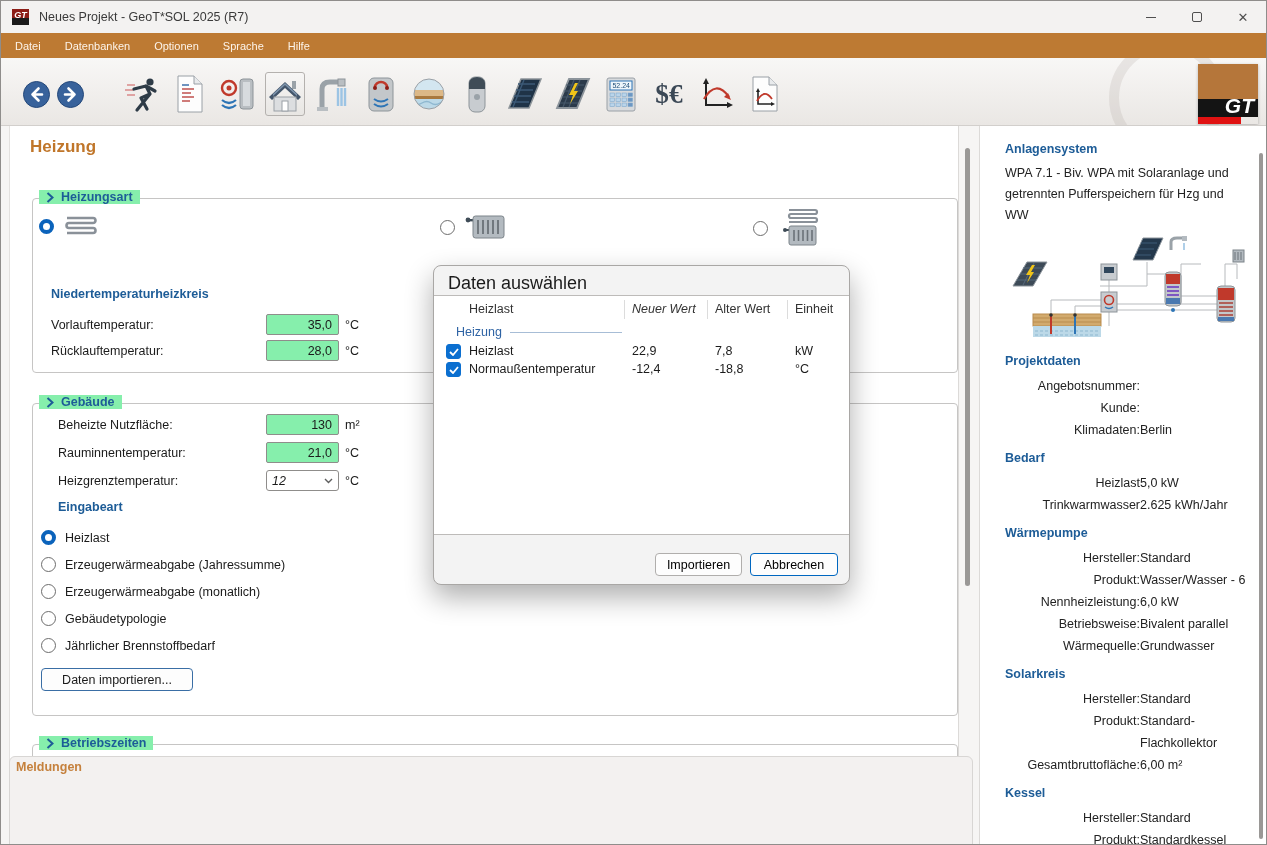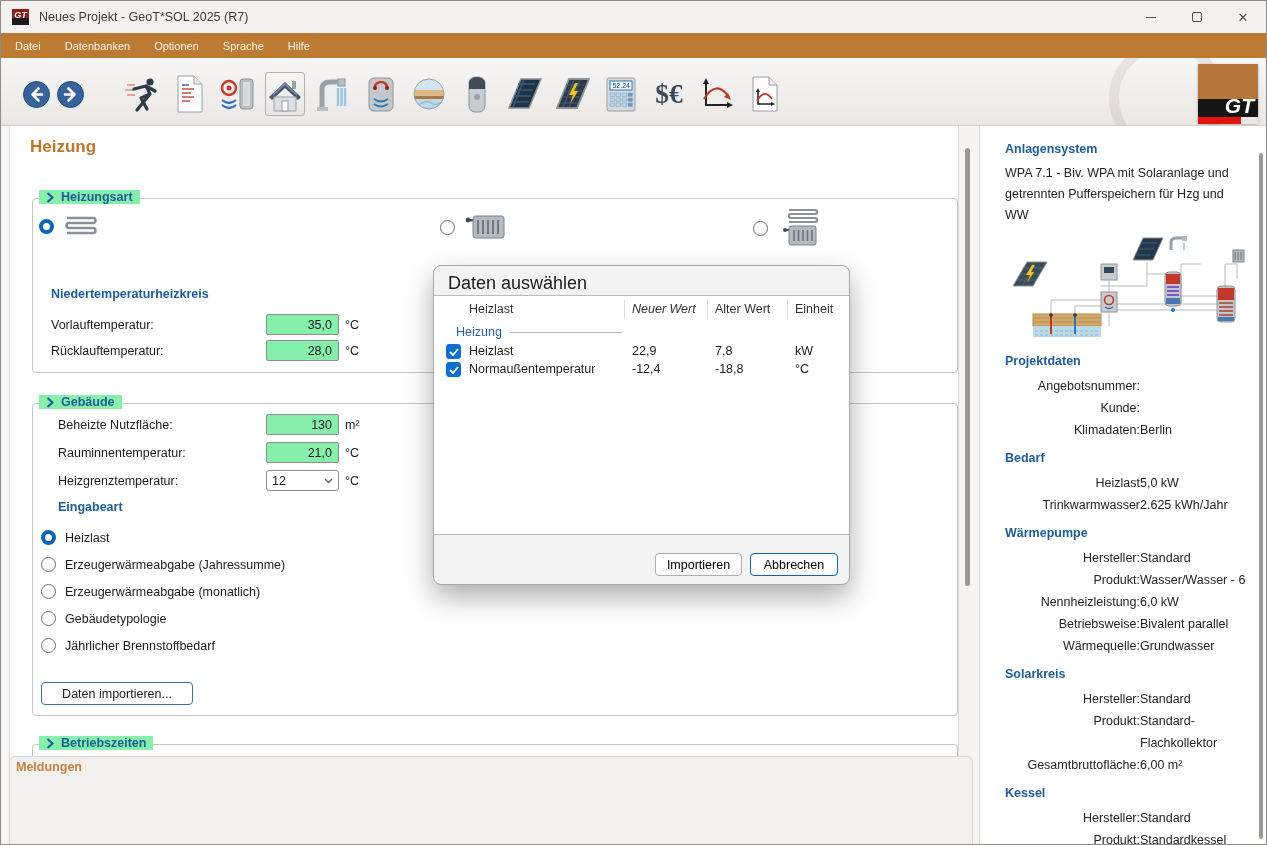--- a/index.html
+++ b/index.html
@@ -339,21 +339,21 @@
 
         <span class="f-label" style="left:25px; top:14px;">Beheizte Nutzfläche:</span>
         <input class="num" style="left: 233px; top: 10px;" value="130">
         <span class="unit" style="left:312px; top:14px;">m²</span>
 
         <span class="f-label" style="left:25px; top:42px;">Rauminnentemperatur:</span>
         <input class="num" style="left: 233px; top: 38px;" value="21,0">
         <span class="unit" style="left:312px; top:42px;">°C</span>
 
         <span class="f-label" style="left:25px; top:70px;">Heizgrenztemperatur:</span>
-        <div class="selectbox" style="left:233px; top:66px;">
+        <div class="selectbox" style="left:233px; top:66px;font-style:italic;">
           <span>12</span>
           <svg width="9" height="6" viewBox="0 0 9 6">
               <path d="M1 1 L4.5 4.5 L8 1" stroke="#5f5f5f" stroke-width="1.4" fill="none"></path>
             </svg>
         </div>
         <span class="unit" style="left:312px; top:70px;">°C</span>
 
         <div class="subhead" style="left:25px; top:96px;">Eingabeart</div>
 
         <div class="radio-row" style="left:8px; top:126px;">
@@ -370,21 +370,21 @@
         </div>
         <div class="radio-row" style="left:8px; top:207px;">
           <span class="radio"></span>
           <span class="radio-label">Gebäudetypologie</span>
         </div>
         <div class="radio-row" style="left:8px; top:234px;">
           <span class="radio"></span>
           <span class="radio-label">Jährlicher Brennstoffbedarf</span>
         </div>
 
-        <button class="cta-btn" style="left:8px; top:278px;">Daten importieren...</button>
+        <button class="cta-btn" style="left:8px; top:264px;">Daten importieren...</button>
       </div>
 
       <div class="groupbox" style="left:22px; top:618px; width:926px; height:70px;">
         <div class="legend">
           <svg width="8" height="11" viewBox="0 0 8 11">
               <path d="M1.5 1 L6.5 5.5 L1.5 10" stroke="#1d5c97" stroke-width="2" fill="none"></path>
             </svg>
           <span>Betriebszeiten</span>
         </div>
       </div>

